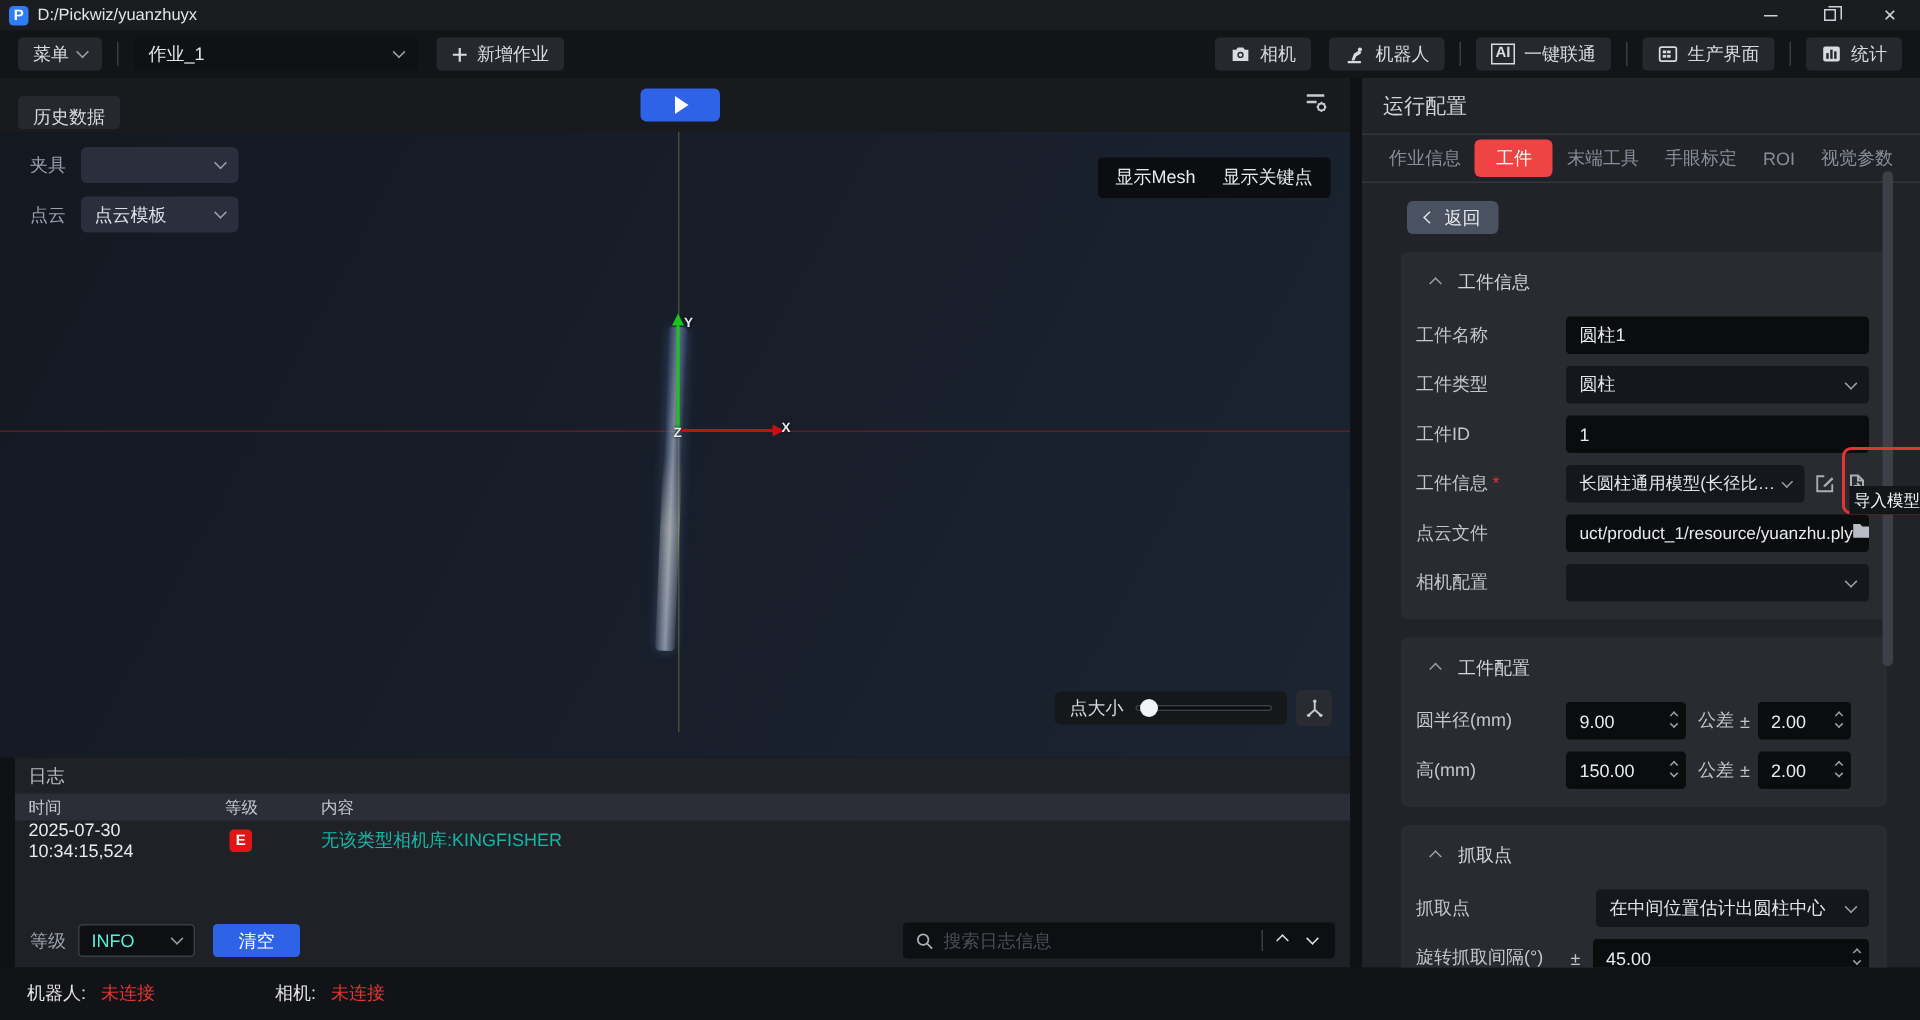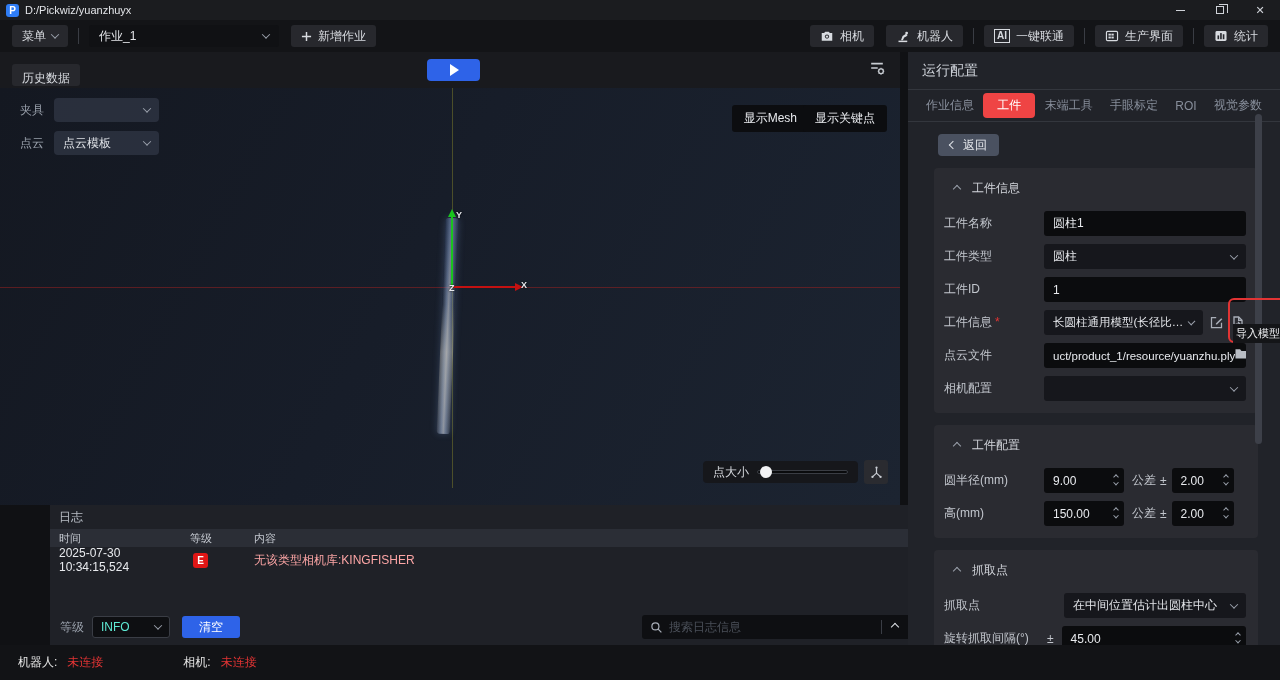--- a/index.html
+++ b/index.html
@@ -76,32 +76,32 @@
     border-left:4px solid transparent; border-right:4px solid transparent; }
   .ax-label { position:absolute; color:#e8eaef; font-size:9px; font-weight:bold; text-shadow:0 0 2px #000; }
   .pointsize-pill { position:absolute; left:703px; top:373px; width:155px; height:22px; background:#16171b;
     border-radius:4px; display:flex; align-items:center; gap:8px; padding:0 10px; }
   .ps-track { position:relative; flex:1; height:4px; background:#0a0b0d; border-radius:2px; border:1px solid #3a3d44; }
   .ps-knob { position:absolute; left:2px; top:-5px; width:12px; height:12px; background:#f2f3f5; border-radius:50%; cursor:pointer; }
   .axis-btn { position:absolute; left:864px; top:372px; width:24px; height:24px; background:#2a2b30;
     border:none; border-radius:3px; cursor:pointer; display:flex; align-items:center; justify-content:center; }
 
   
-  .logpanel { position:absolute; left:10px; top:505px; width:890px; height:140px; background:#1f2127;margin-left:40px; }
+  .logpanel { position:absolute; left:10px; top:505px; width:890px; height:140px; background:#1f2127; }
   .log-title { height:24px; display:flex; align-items:center; padding-left:9px; color:#b9bec6; }
   .log-head { height:18px; background:#2b2e36; display:flex; align-items:center; color:#c3c7cf; font-size:11px; }
   .lh-time { width:140px; padding-left:9px; }
   .lh-level { width:64px; }
   .lh-content { flex:1; }
   .log-row { height:26px; display:flex; align-items:center; font-size:12px; }
   .lr-time { width:140px; padding-left:9px; color:#e8eaee; }
   .lr-level { width:64px; padding-left:3px; }
   .lvl-badge { width:15px; height:15px; background:#e01616; color:#fff; border-radius:3px; font-size:10px;
     font-weight:bold; display:flex; align-items:center; justify-content:center; }
-  .lr-content { flex:1; color:#fca5a5; }
+  .lr-content { flex:1; color:#14b8a6; }
   .log-foot { position:absolute; left:0; bottom:4px; width:100%; height:28px; display:flex; align-items:center; padding:0 10px; }
   .lvl-label { color:#9aa1ac; margin-right:8px; }
   .lvl-select { width:78px; height:22px; background:#0e0f12; border:1px solid #3a3d45; border-radius:3px;
     display:flex; align-items:center; justify-content:space-between; padding:0 8px; color:#5eead4; cursor:pointer; }
   .clear-btn { margin-left:12px; width:58px; height:22px; background:#2e63e8; color:#fff; border:none;
     border-radius:3px; font-size:12px; cursor:pointer; font-family:inherit; }
   .log-search { margin-left:auto; width:288px; height:24px; background:#0e0f12; border-radius:3px;
     display:flex; align-items:center; padding:0 8px; gap:6px; }
   .log-search input { flex:1; background:transparent; border:none; outline:none; color:#d8dbe0;
     font-size:12px; font-family:inherit; }

